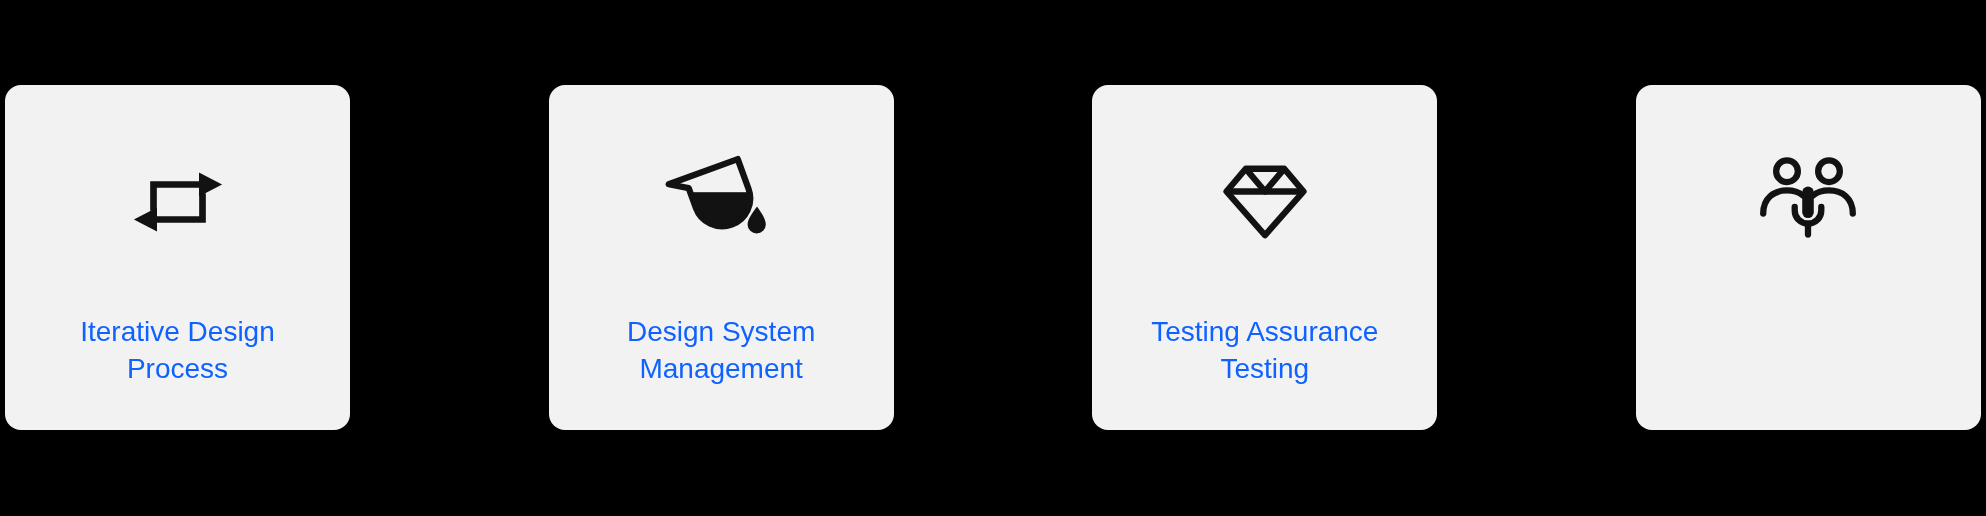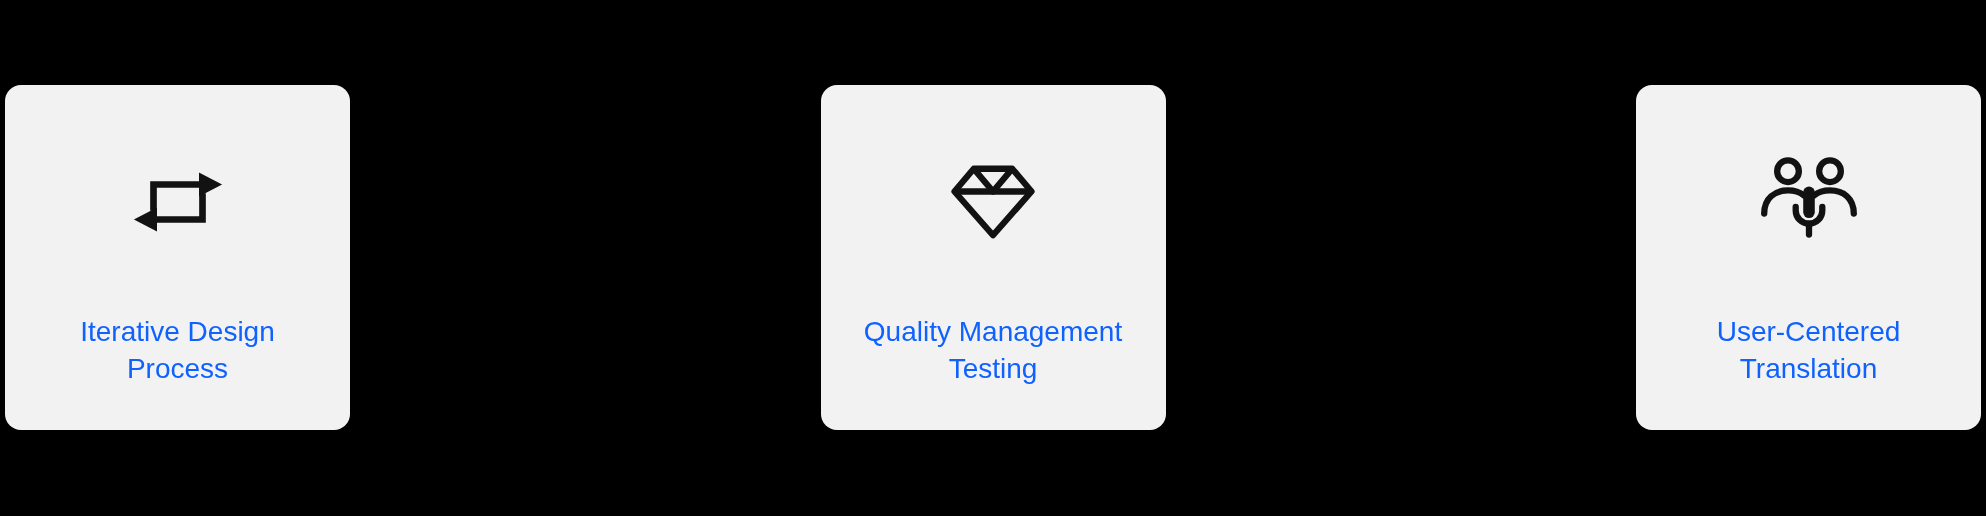--- a/index.html
+++ b/index.html
@@ -63,41 +63,55 @@
       <svg viewBox="0 0 32 32" fill="none">
         <path d="M9 18.5 V11 H22.5" stroke="currentColor" stroke-width="1.9"></path>
         <path d="M22 7.6 L28.6 11 L22 14.4 Z" fill="currentColor"></path>
         <path d="M23 13.5 V21 H9.5" stroke="currentColor" stroke-width="1.9"></path>
         <path d="M10 17.6 L3.4 21 L10 24.4 Z" fill="currentColor"></path>
       </svg>
     </div>
     <h3 class="label">Iterative Design Process</h3>
   </section>
 
+  <section class="card">
+    <div class="icon-wrap" aria-label="paint-bucket-icon">
+      <svg viewBox="0 0 32 32" fill="none">
+        <defs>
+          <clipPath id="bucketClip">
+            <path d="M3 6 H24 V15 A8 8 0 0 1 8 15 V9 Z" transform="rotate(-20 16 14)"></path>
+          </clipPath>
+        </defs>
+        <rect x="0" y="13.2" width="30" height="16" fill="currentColor" clip-path="url(#bucketClip)"></rect>
+        <path d="M3 6 H24 V15 A8 8 0 0 1 8 15 V9 Z" transform="rotate(-20 16 14)" stroke="currentColor" stroke-width="1.8" stroke-linejoin="round"></path>
+        <path d="M26.3 17.3 C28 19.7 28.8 21.2 28.8 22.4 A2.6 2.6 0 0 1 23.6 22.4 C23.6 21.2 24.5 19.7 26.3 17.3 Z" fill="currentColor"></path>
+      </svg>
+    </div>
+    <h3 class="label">Design System Management</h3>
+  </section>
 
 
   <section class="card">
     <div class="icon-wrap" aria-label="diamond-gem-icon">
       <svg viewBox="0 0 32 32" fill="none" stroke="currentColor" stroke-width="1.8" stroke-linejoin="round">
         <path d="M10.5 6.5 H21.5 L27 13 L16 25.5 L5 13 Z"></path>
         <path d="M5 13 H27"></path>
         <path d="M10.5 6.5 L16 13 L21.5 6.5"></path>
       </svg>
     </div>
-    <h3 class="label">Quality Management Testing</h3>
+    <h3 class="label">Testing Assurance Testing</h3>
   </section>
 
   <section class="card">
     <div class="icon-wrap" aria-label="users-microphone-icon">
       <svg viewBox="0 0 32 32" fill="none" stroke="currentColor" stroke-width="1.8" stroke-linecap="round">
         <circle cx="10" cy="7.2" r="3.1"></circle>
         <circle cx="22" cy="7.2" r="3.1"></circle>
         <path d="M3.2 19.3 C3.2 14.9 6.2 12.7 10 12.7 C11.9 12.7 13.4 13.2 14.5 14.1"></path>
         <path d="M28.8 19.3 C28.8 14.9 25.8 12.7 22 12.7 C20.1 12.7 18.6 13.2 17.5 14.1"></path>
         <rect x="14.35" y="11.6" width="3.3" height="9" rx="1.65" fill="currentColor" stroke="none"></rect>
         <path d="M12.2 17.4 V18.4 A3.8 3.8 0 0 0 19.8 18.4 V17.4"></path>
         <path d="M16 22.2 V25.3"></path>
       </svg>
     </div>
-    <h3 class="label">User-Centered Translation</h3>
   </section>
 
 </main>
 
 </body></html>

